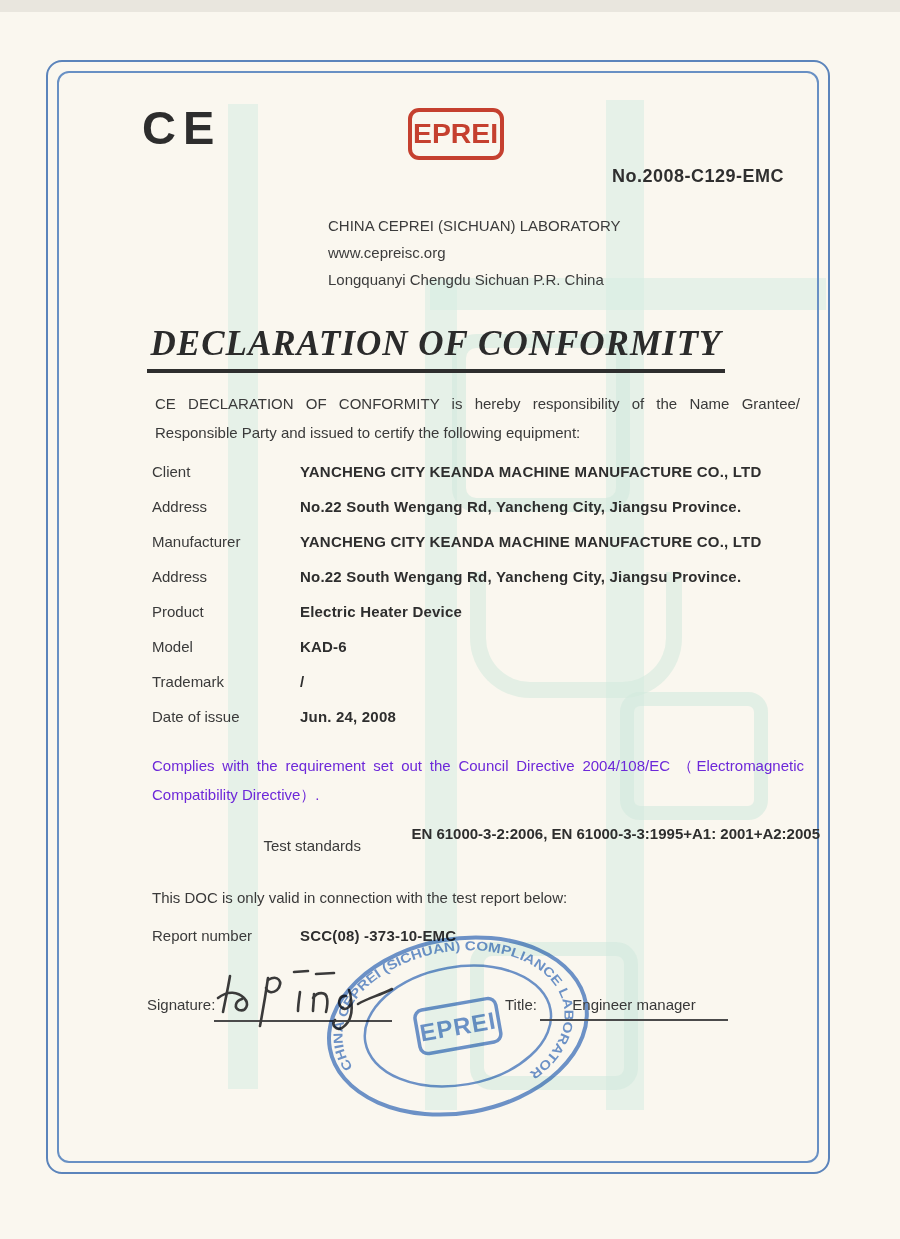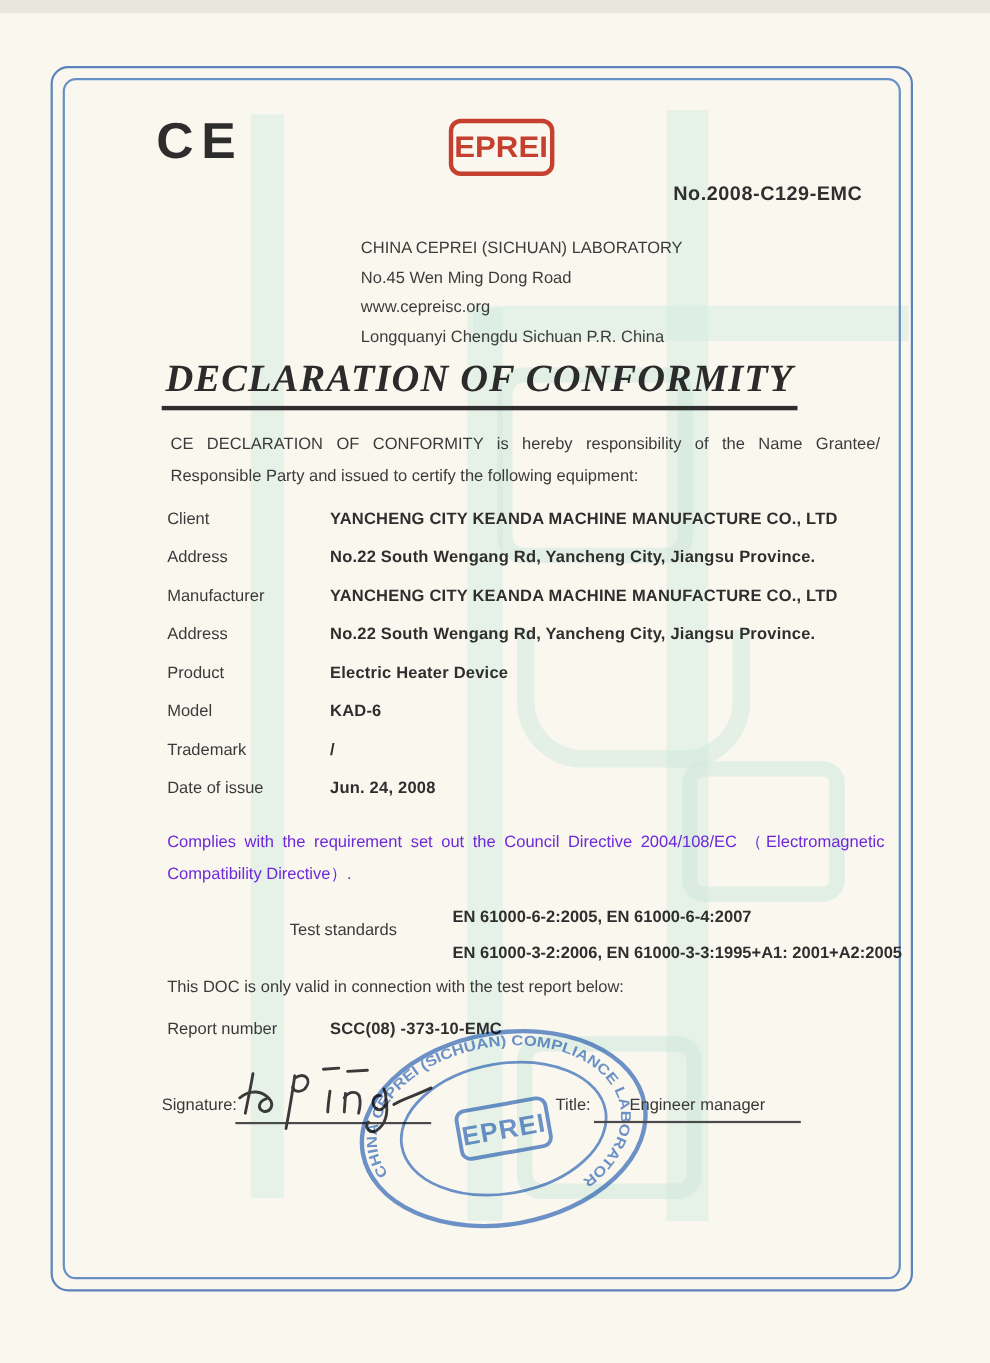--- a/index.html
+++ b/index.html
@@ -92,21 +92,20 @@
   <div class="frame frame-inner"></div>
 
   <div class="abs ce-mark">CE</div>
   <div class="abs eprei-box">
     <span>EPREI</span>
   </div>
   <div class="abs cert-no">No.2008-C129-EMC</div>
 
   <div class="abs lab-block">
     <div>CHINA CEPREI (SICHUAN) LABORATORY</div>
-    <div>No.45 Wen Ming Dong Road</div>
     <div>www.cepreisc.org</div>
     <div>Longquanyi Chengdu Sichuan P.R. China</div>
   </div>
 
   <div class="abs doc-title">
     <span>DECLARATION OF CONFORMITY</span>
   </div>
 
   <div class="abs intro">CE DECLARATION OF CONFORMITY is hereby responsibility of the Name Grantee/ Responsible Party and issued to certify the following equipment:</div>
 
@@ -143,21 +142,20 @@
       <div class="flabel">Date of issue</div>
       <div class="fvalue">Jun. 24, 2008</div>
     </div>
   </div>
 
   <div class="abs compliance">Complies with the requirement set out the Council Directive 2004/108/EC （Electromagnetic Compatibility Directive）.</div>
 
   <div class="abs teststd">
     <div class="flabel">Test standards</div>
     <div class="tlines">
-      <div>EN 61000-6-2:2005, EN 61000-6-4:2007</div>
       <div>EN 61000-3-2:2006, EN 61000-3-3:1995+A1: 2001+A2:2005</div>
     </div>
   </div>
 
   <div class="abs validity">This DOC is only valid in connection with the test report below:</div>
 
   <div class="abs report-row">
     <div class="flabel">Report number</div>
     <div class="fvalue">SCC(08) -373-10-EMC</div>
   </div>

